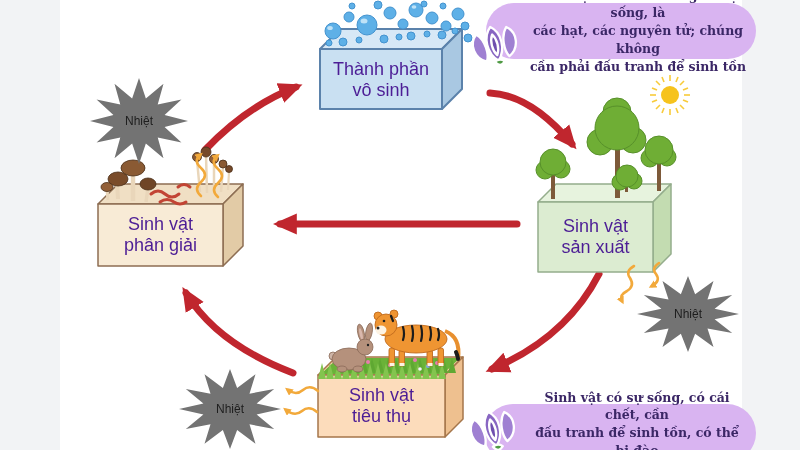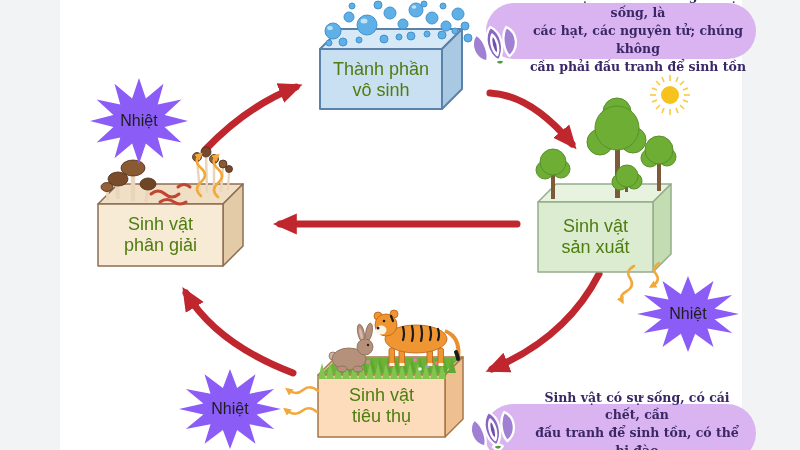--- a/index.html
+++ b/index.html
@@ -1,23 +1,23 @@
 <!DOCTYPE html>
 <html><head>
 <meta charset="utf-8">
 <style>
   html,body{margin:0;padding:0;}
   body{width:800px;height:450px;background:#f2f3f5;font-family:"Liberation Sans",sans-serif;overflow:hidden;}
   .stage{position:relative;width:800px;height:450px;}
   .panel{position:absolute;left:60px;top:0;width:682px;height:450px;background:#ffffff;}
   .art{position:absolute;left:0;top:0;width:800px;height:450px;}
   .box-label{position:absolute;display:flex;align-items:center;justify-content:center;
-    text-align:center;white-space:pre-line;color:#4d7c0f;font-size:18px;line-height:1.18;}
+    text-align:center;white-space:pre-line;color:#4c1d95;font-size:18px;line-height:1.18;}
   .burst{position:absolute;display:flex;align-items:center;justify-content:center;
-    background:#8b5cf6;color:#1d1d1d;font-size:16px;
+    background:#737373;color:#1d1d1d;font-size:12px;
     clip-path:polygon(100% 50%,76.1% 43%,93.3% 25%,69.1% 30.9%,75% 6.7%,57% 23.9%,50% 0%,43% 23.9%,25% 6.7%,30.9% 30.9%,6.7% 25%,23.9% 43%,0% 50%,23.9% 57%,6.7% 75%,30.9% 69.1%,25% 93.3%,43% 76.1%,50% 100%,57% 76.1%,75% 93.3%,69.1% 69.1%,93.3% 75%,76.1% 57%);}
   .burst-left{left:90px;top:78px;width:98px;height:86px;}
   .burst-right{left:637px;top:276px;width:102px;height:76px;}
   .burst-bottom{left:179px;top:369px;width:102px;height:80px;}
   .callout{position:absolute;background:#d9b4f1;border-radius:29px;display:flex;align-items:center;
     justify-content:center;text-align:center;white-space:pre-line;color:#3b2766;
     font-family:"DejaVu Serif",serif;font-weight:bold;font-size:12.5px;line-height:1.42;
     padding:0 10px 0 44px;box-sizing:border-box;}
   .callout-top{left:486px;top:3px;width:270px;height:56px;}
   .callout-bottom{left:484px;top:404px;width:272px;height:58px;}

